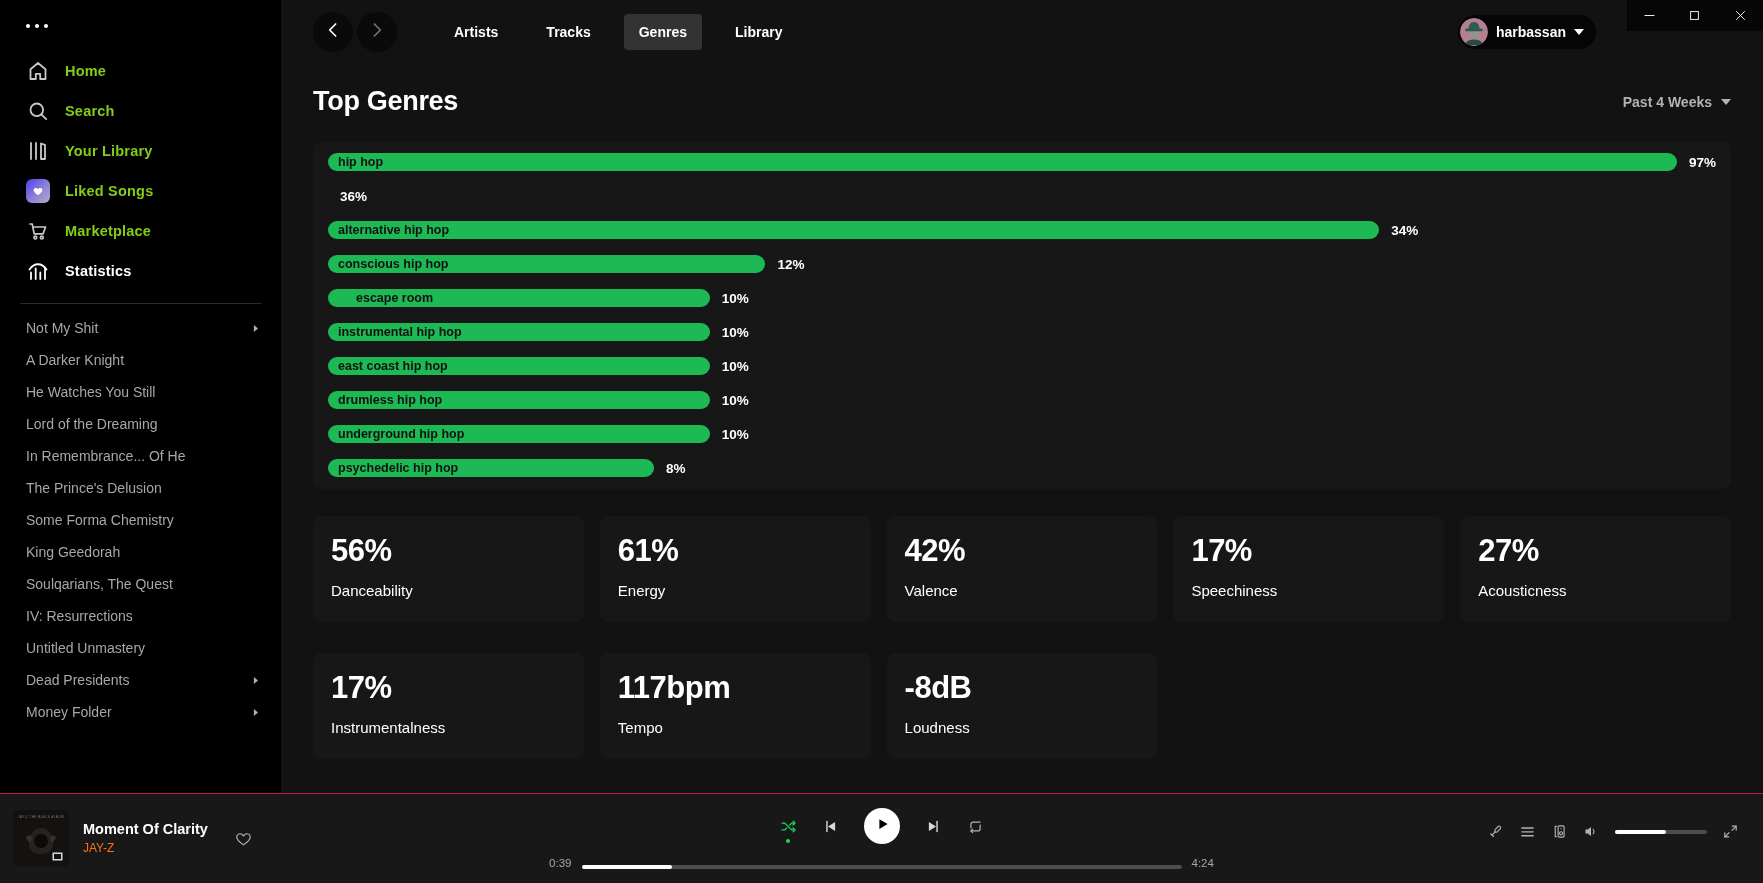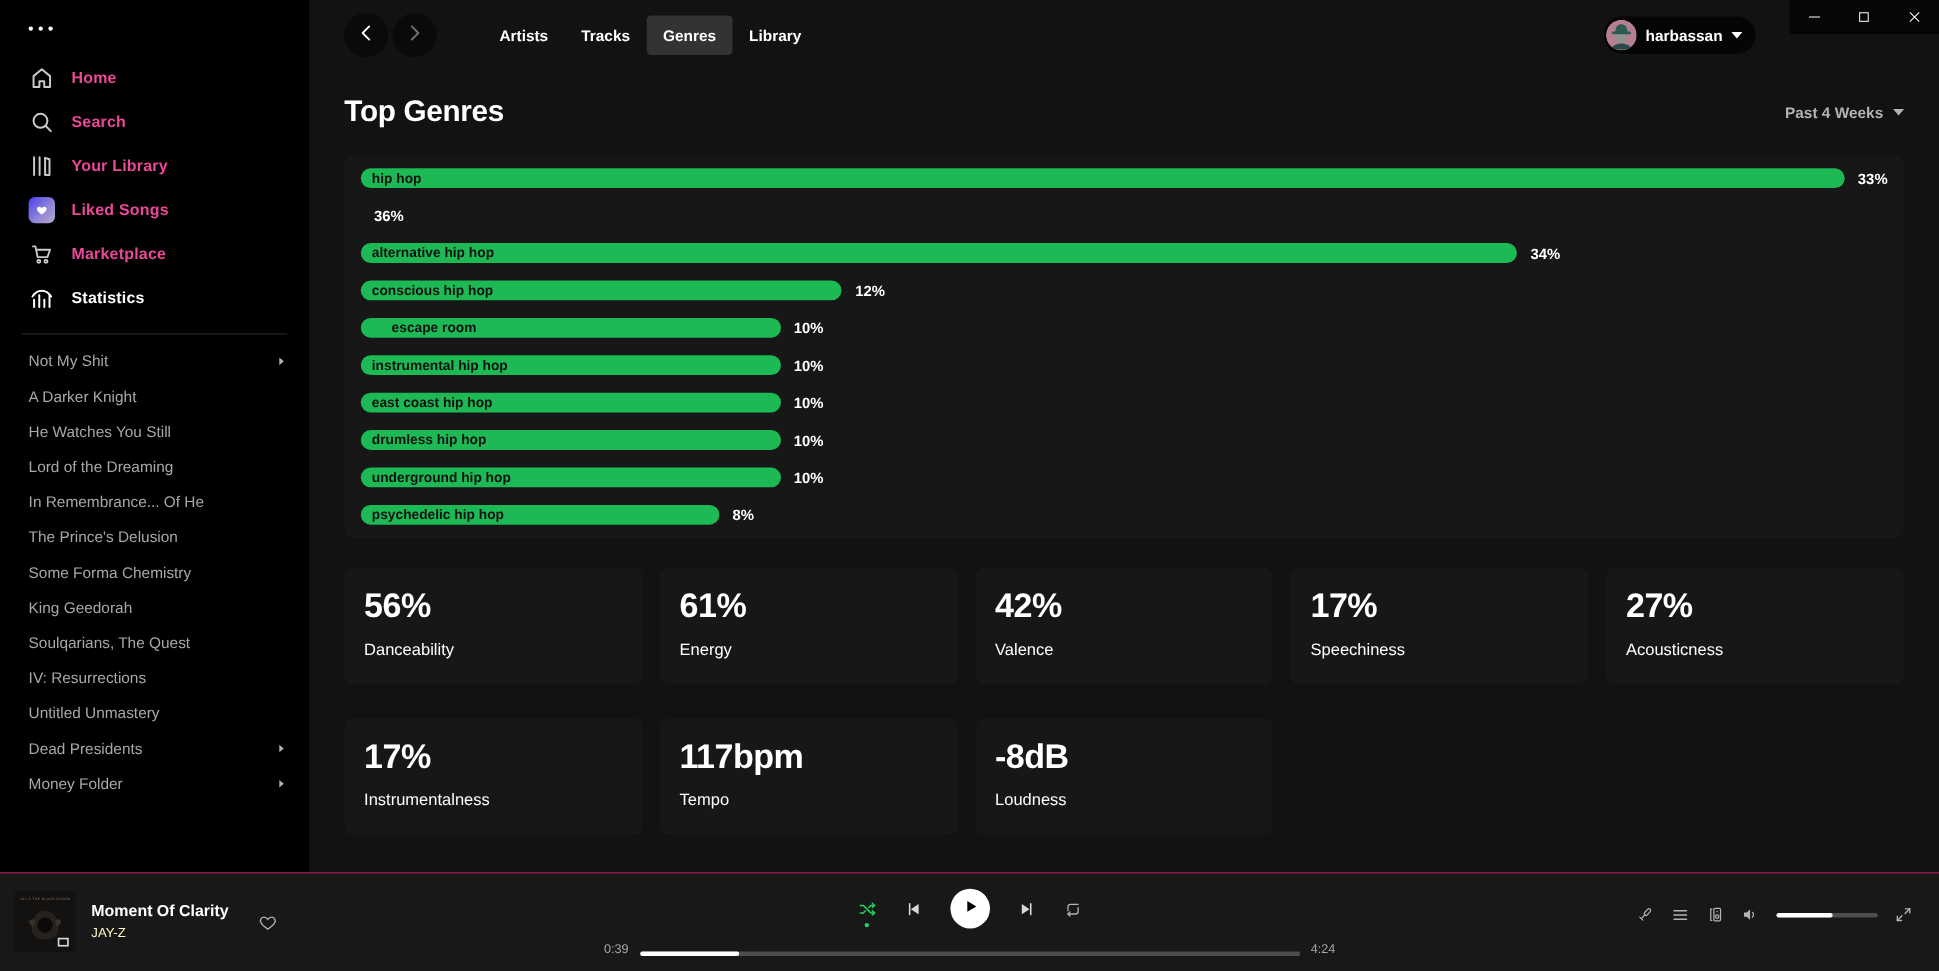--- a/index.html
+++ b/index.html
@@ -6,38 +6,38 @@
   #app{position:relative;width:1763px;height:883px;background:#121212;overflow:hidden;
        font-family:"Liberation Sans","DejaVu Sans",sans-serif;color:#fff;}
   
   .sidebar{position:absolute;top:0;left:0;width:281px;height:793px;background:#000;box-sizing:border-box;padding-top:14px;}
   .menu-dots{display:flex;gap:5px;padding-left:26px;height:24px;align-items:center;}
   .menu-dots i{width:4px;height:4px;border-radius:50%;background:#fff;}
   .nav{margin-top:13px;}
   .nav-item{height:40px;display:flex;align-items:center;gap:15px;padding:0 26px;cursor:pointer;}
   .nav-icon{width:24px;height:24px;color:#c9c9c9;flex:0 0 24px;}
   .nav-icon svg{width:100%;height:100%;display:block;}
-  .nav-label{font-size:14.5px;font-weight:700;color:#ec4899;letter-spacing:.2px;}
+  .nav-label{font-size:14.5px;font-weight:700;color:#84cc16;letter-spacing:.2px;}
   .nav-item.active .nav-label,.nav-item.active .nav-icon{color:#fff;}
   .liked-box{width:24px;height:24px;border-radius:6px;background:linear-gradient(135deg,#4b3ff0 0%,#8d84d8 55%,#b8a8c9 100%);
              display:flex;align-items:center;justify-content:center;}
   .liked-box svg{width:12px;height:12px;}
   .sb-divider{border:none;border-top:1px solid #2a2a2a;margin:12px 20px 8px 20px;}
   .pl-item{height:32px;display:flex;align-items:center;padding:0 20px 0 26px;font-size:14px;color:#a7a7a7;cursor:pointer;}
   .pl-chevron{margin-left:auto;width:11px;height:11px;color:#b3b3b3;}
   .pl-chevron svg{width:100%;height:100%;display:block;}
   
   .main{position:absolute;left:281px;top:0;width:1482px;height:793px;box-sizing:border-box;padding:0 32px;}
   .topbar{display:flex;align-items:center;height:64px;}
   .nav-circle{width:40px;height:40px;border-radius:50%;background:#0a0a0a;display:flex;align-items:center;justify-content:center;cursor:pointer;}
   .nav-circle+.nav-circle{margin-left:4px;}
   .nav-circle svg{width:20px;height:20px;}
   .nav-circle.back{color:#fff;}
   .nav-circle.fwd{color:#757575;}
-  .tabs{display:flex;align-items:flex-end;margin-left:42px;}
+  .tabs{display:flex;align-items:flex-end;gap:18px;margin-left:42px;}
   .tab{font-size:14px;font-weight:700;color:#fff;padding:10px 15px;border-radius:4px;cursor:pointer;white-space:nowrap;}
   .tab.active{background:#333;}
   .user-pill{margin-left:auto;margin-right:135px;display:flex;align-items:center;gap:8px;background:#050505;
              border-radius:20px;height:34px;box-sizing:border-box;padding:2px 12px 2px 2px;cursor:pointer;}
   .avatar{width:28px;height:28px;border-radius:50%;overflow:hidden;flex:0 0 28px;}
   .avatar svg{display:block;width:100%;height:100%;}
   .user-name{font-size:14px;font-weight:700;}
   .caret{width:0;height:0;border-left:5px solid transparent;border-right:5px solid transparent;border-top:6px solid #fff;}
   .win-controls{position:absolute;top:0;right:0;width:136px;height:31px;background:#060606;display:flex;z-index:20;}
   .win-btn{flex:1;display:flex;align-items:center;justify-content:center;color:#fff;cursor:pointer;}
@@ -58,21 +58,21 @@
   .stat-card{background:#171717;border-radius:8px;height:106px;box-sizing:border-box;padding:17px 18px;}
   .stat-value{font-size:31px;font-weight:800;letter-spacing:-.5px;}
   .stat-label{margin-top:13px;font-size:15px;color:#fff;}
   
   .playerbar{position:absolute;bottom:0;left:0;width:1763px;height:90px;background:#181818;border-top:1px solid #be185d;box-sizing:border-box;}
   .pb-left{position:absolute;left:13px;top:16px;display:flex;align-items:center;}
   .album-art{width:56px;height:56px;border-radius:4px;overflow:hidden;flex:0 0 56px;}
   .album-art svg{display:block;width:100%;height:100%;}
   .track-info{margin-left:14px;}
   .track-title{font-size:14.5px;font-weight:700;}
-  .track-artist{font-size:12px;color:#fef9c3;margin-top:4px;}
+  .track-artist{font-size:12px;color:#f97316;margin-top:4px;}
   .heart-btn{margin-left:26px;width:19px;height:19px;color:#b3b3b3;cursor:pointer;}
   .heart-btn svg{width:100%;height:100%;display:block;}
   .pb-center{position:absolute;left:50%;transform:translateX(-50%);top:11px;width:680px;display:flex;flex-direction:column;align-items:center;}
   .controls{display:flex;align-items:center;gap:25px;height:42px;}
   .ctl{width:17px;height:17px;color:#d9d9d9;cursor:pointer;position:relative;}
   .ctl svg{width:100%;height:100%;display:block;}
   .ctl.dim{color:#b3b3b3;}
   .ctl.shuffle{color:#1ed760;}
   .ctl.shuffle::after{content:'';position:absolute;left:50%;transform:translateX(-50%);bottom:-8px;width:4px;height:4px;border-radius:50%;background:#1ed760;}
   .play-btn{width:36px;height:36px;border-radius:50%;background:#fff;color:#000;display:flex;align-items:center;justify-content:center;cursor:pointer;}
@@ -270,21 +270,21 @@
         <span>Past 4 Weeks</span>
         <span class="caret"></span>
       </div>
     </div>
 
     <div class="chart-panel">
         <div class="chart-row">
           <div class="bar" style="width: 97.4%; background: rgb(29, 185, 84);">
             <span class="bar-label">hip hop</span>
           </div>
-          <span class="bar-val">33%</span>
+          <span class="bar-val">97%</span>
         </div>
         <div class="chart-row">
           <span class="bar-val">36%</span>
         </div>
         <div class="chart-row">
           <div class="bar" style="width: 75.74%; background: rgb(29, 185, 84);">
             <span class="bar-label">alternative hip hop</span>
           </div>
           <span class="bar-val">34%</span>
         </div>

